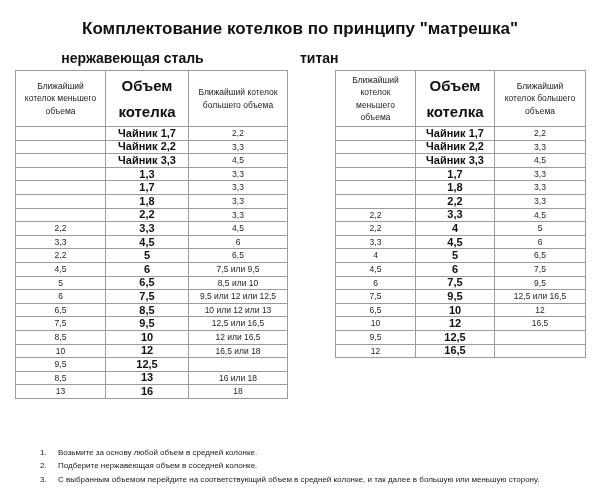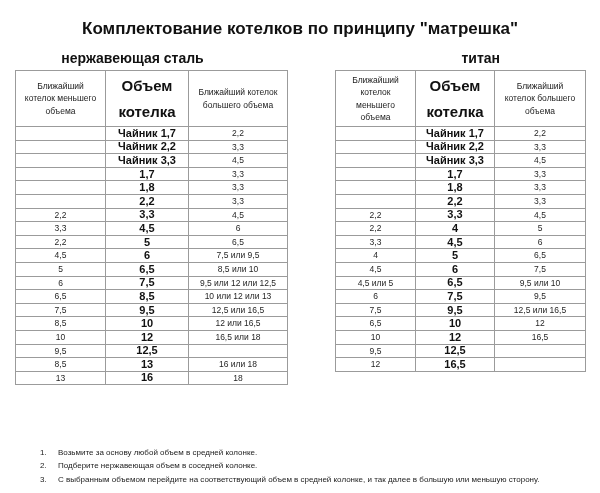--- a/index.html
+++ b/index.html
@@ -23,21 +23,21 @@
     color: #111;
   }
   .subtitle {
     position: absolute;
     top: 50px;
     font-size: 14px;
     font-weight: bold;
     color: #111;
   }
   .subtitle-steel { left: 15px; width: 235px; text-align: center; }
-  .subtitle-titan { left: 300px; width: 200px; text-align: right; }
+  .subtitle-titan { left: 300px; width: 200px; text-align: left; }
 
   table.pot-table {
     position: absolute;
     top: 70px;
     border-collapse: collapse;
     table-layout: fixed;
     background: #fff;
   }
   .table-steel { left: 15px; width: 272px; }
   .table-titan { left: 335px; width: 250px; }
@@ -120,20 +120,25 @@
         <td class="mid">Чайник 2,2</td>
         <td>3,3</td>
       </tr>
       <tr>
         <td></td>
         <td class="mid">Чайник 3,3</td>
         <td>4,5</td>
       </tr>
       <tr>
         <td></td>
+        <td class="mid">1,3</td>
+        <td>3,3</td>
+      </tr>
+      <tr>
+        <td></td>
         <td class="mid">1,7</td>
         <td>3,3</td>
       </tr>
       <tr>
         <td></td>
         <td class="mid">1,8</td>
         <td>3,3</td>
       </tr>
       <tr>
         <td></td>
@@ -271,25 +276,20 @@
         <td>4</td>
         <td class="mid">5</td>
         <td>6,5</td>
       </tr>
       <tr>
         <td>4,5</td>
         <td class="mid">6</td>
         <td>7,5</td>
       </tr>
       <tr>
-        <td>4,5 или 5</td>
-        <td class="mid">6,5</td>
-        <td>9,5 или 10</td>
-      </tr>
-      <tr>
         <td>6</td>
         <td class="mid">7,5</td>
         <td>9,5</td>
       </tr>
       <tr>
         <td>7,5</td>
         <td class="mid">9,5</td>
         <td>12,5 или 16,5</td>
       </tr>
       <tr>

